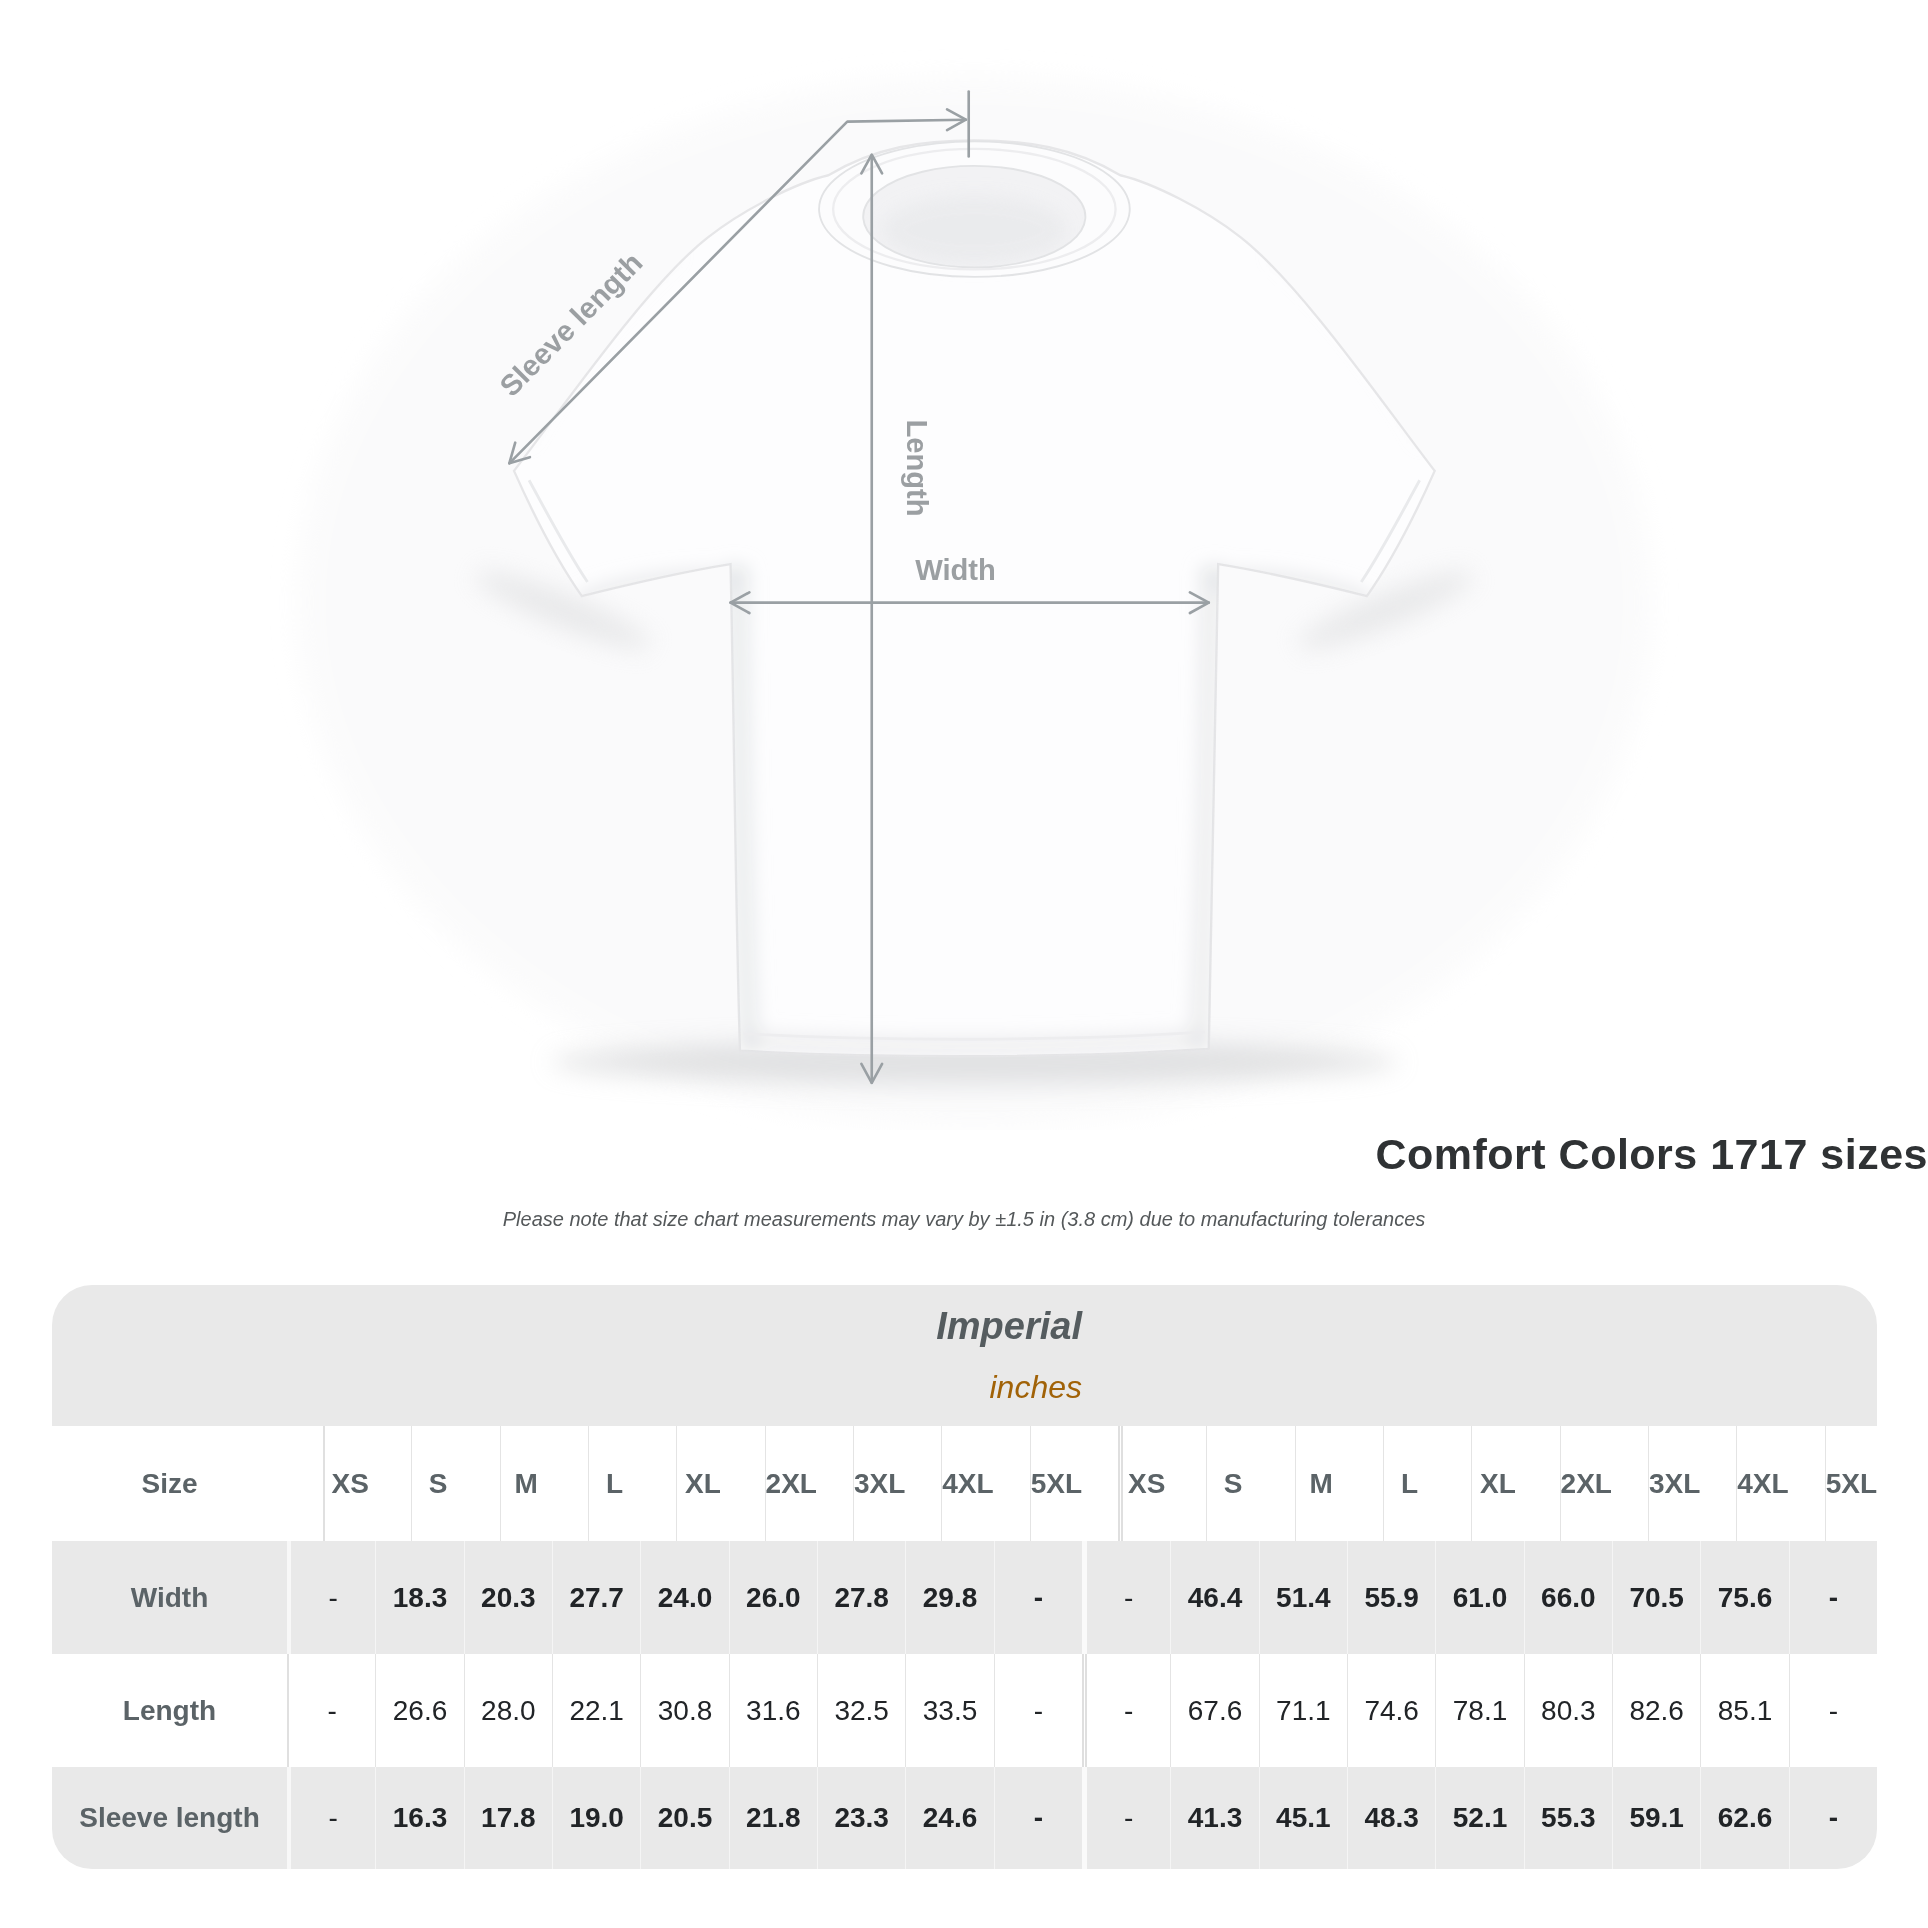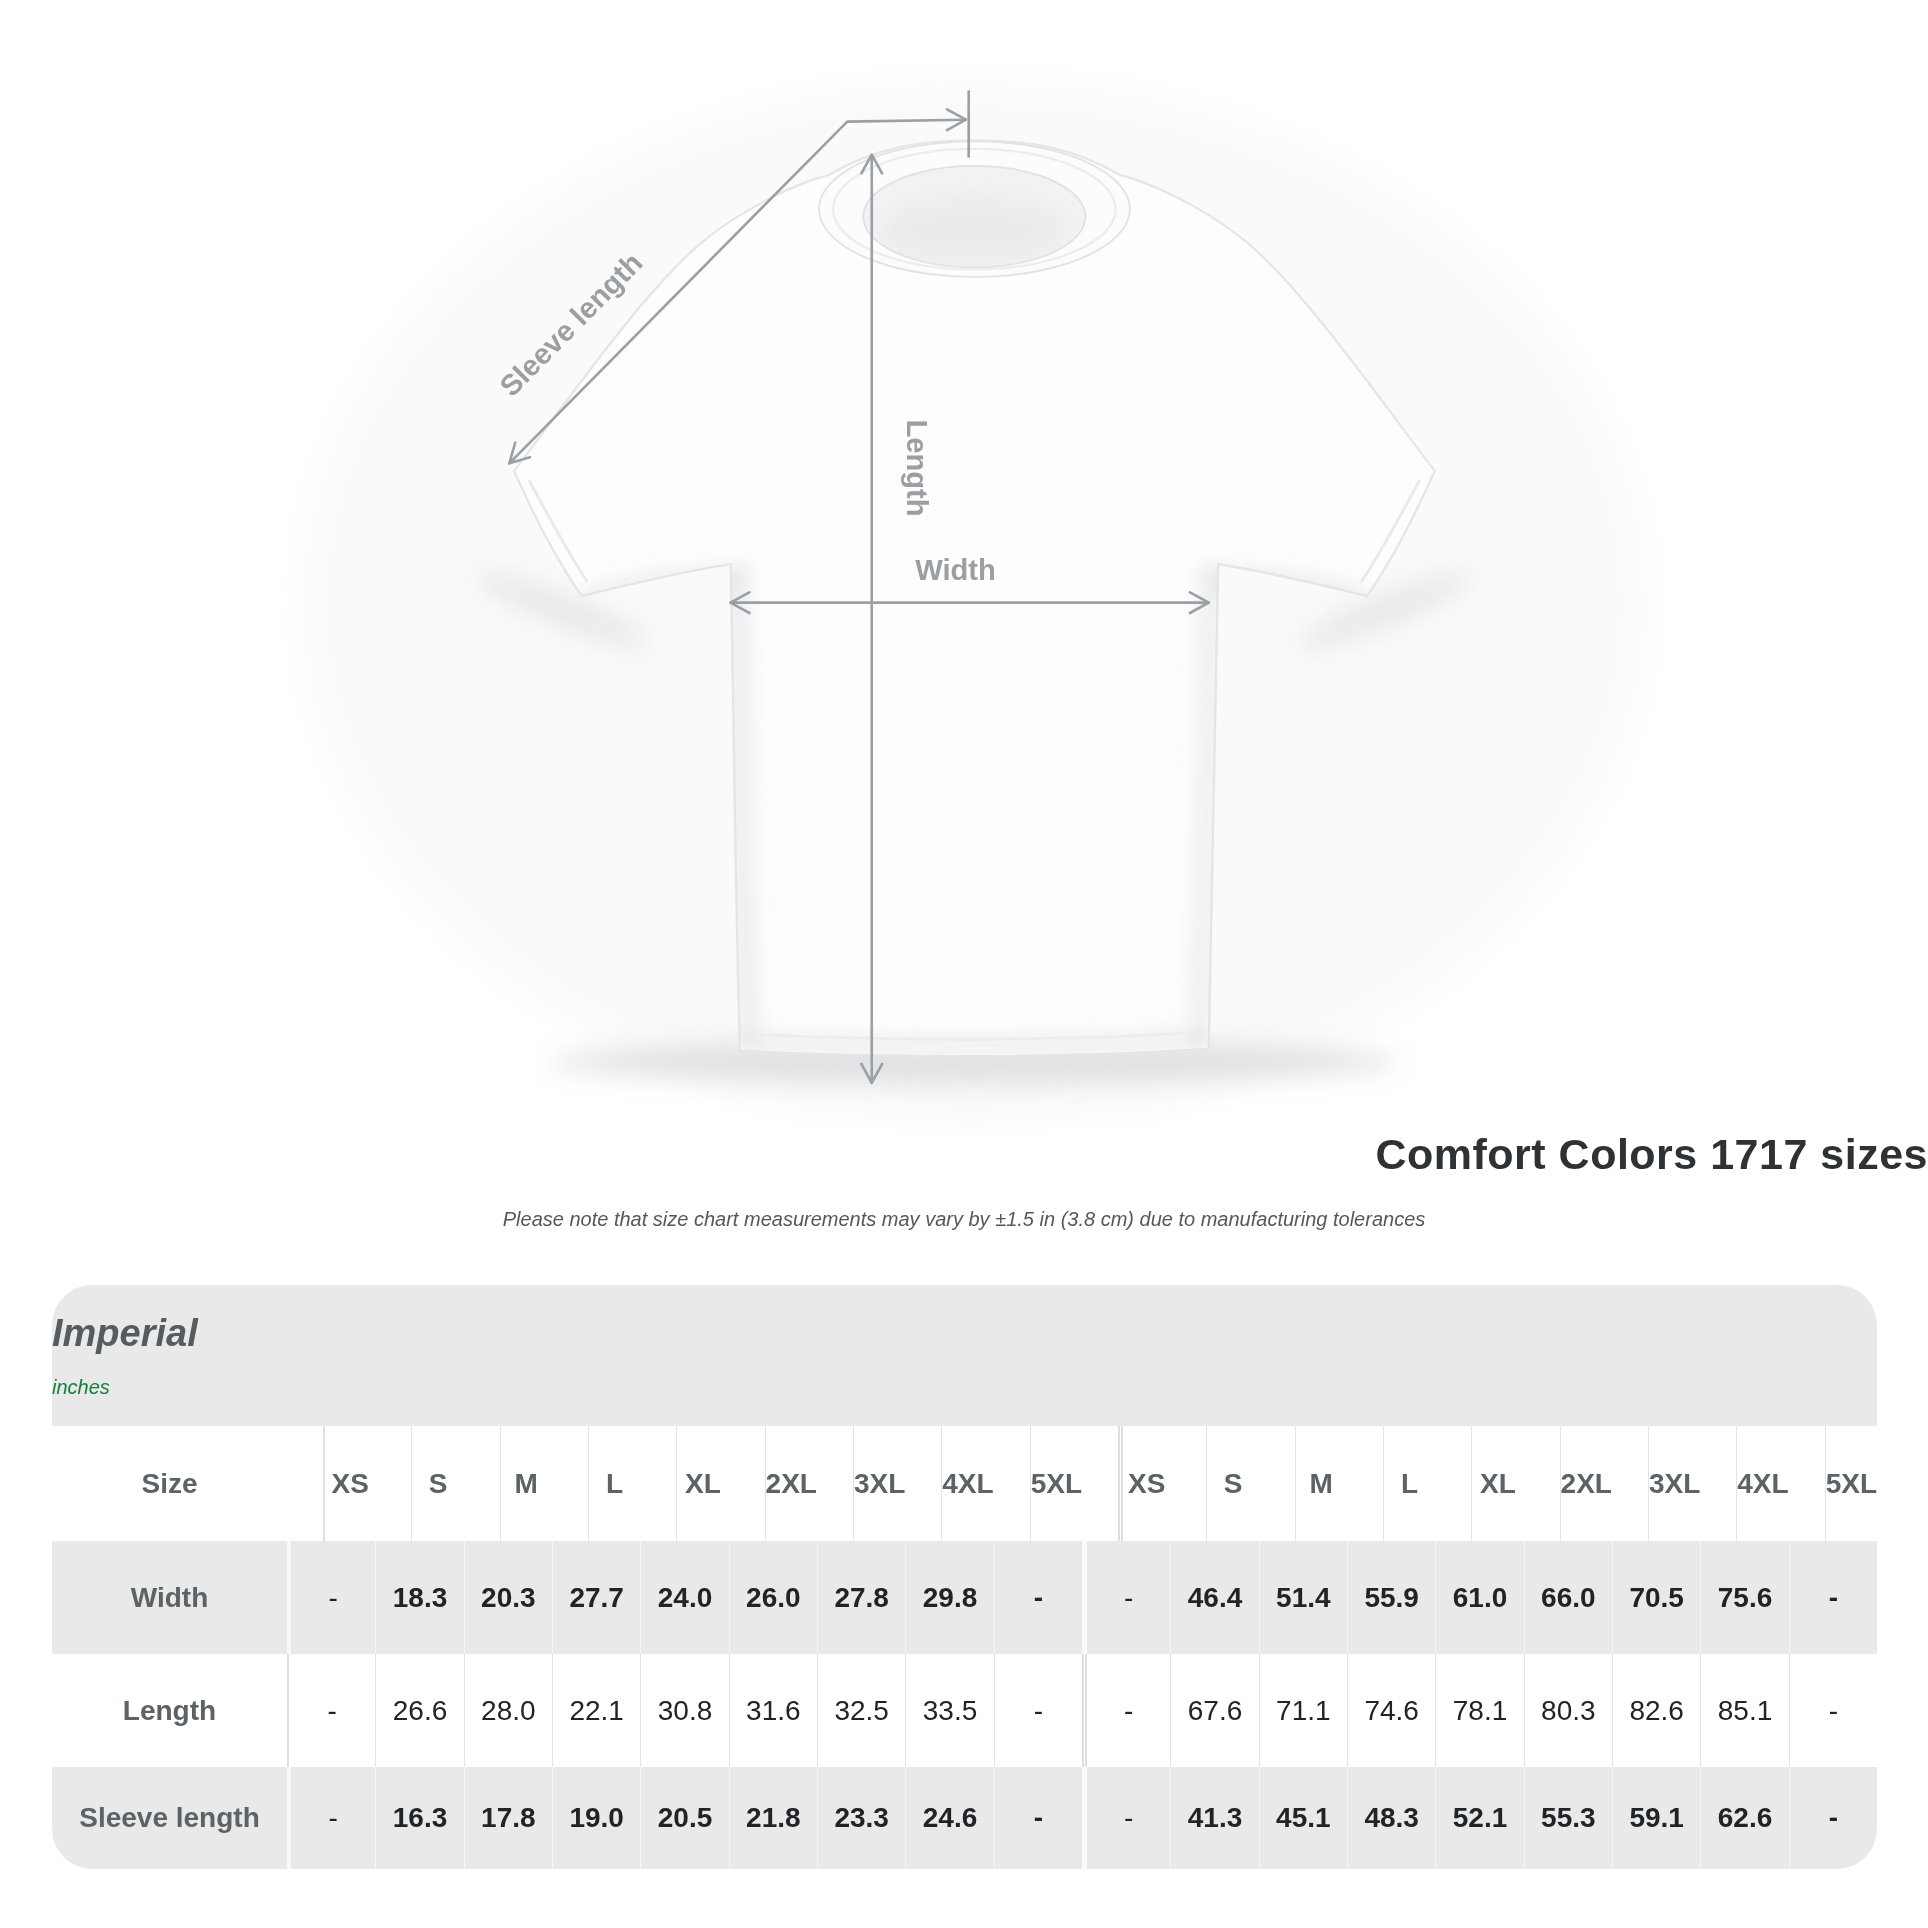--- a/index.html
+++ b/index.html
@@ -12,23 +12,23 @@
   .title{position:absolute;left:0;top:1130px;width:100%;text-align:right;
          font-size:43px;font-weight:bold;color:#2f3234;letter-spacing:0.5px;}
   .subtitle{position:absolute;left:0;top:1208px;width:100%;text-align:center;
          font-size:20px;font-style:italic;color:#54585a;}
 
   
   .sizetable{position:absolute;left:52px;top:1285px;width:1825px;height:584px;
              border-radius:40px;overflow:hidden;}
   .trow{display:grid;grid-template-columns:235px repeat(18,1fr);}
   .unitband{display:grid;grid-template-columns:1030px 795px;height:141px;background:#e9e9e9;}
-  .unitgroup{display:flex;flex-direction:column;align-items:flex-start;justify-content:center;gap:21px;}
+  .unitgroup{display:flex;flex-direction:column;align-items:flex-end;justify-content:center;gap:21px;}
   .unitname{font-size:38px;font-weight:bold;font-style:italic;color:#555c5f;}
-  .unitsub{font-size:20px;font-style:italic;color:#15803d;}
+  .unitsub{font-size:32px;font-style:italic;color:#a16207;}
 
   .hdr{height:115px;background:#ffffff;gap:36px;}
   .g{background:#e9e9e9;}
   .w{background:#ffffff;}
   .r120{height:113px;}
   .rlast{height:102px;}
 
   .c{display:flex;align-items:center;justify-content:center;
      font-size:28px;color:#212427;box-sizing:border-box;}
   .lbl{font-weight:bold;color:#5b6367;}

